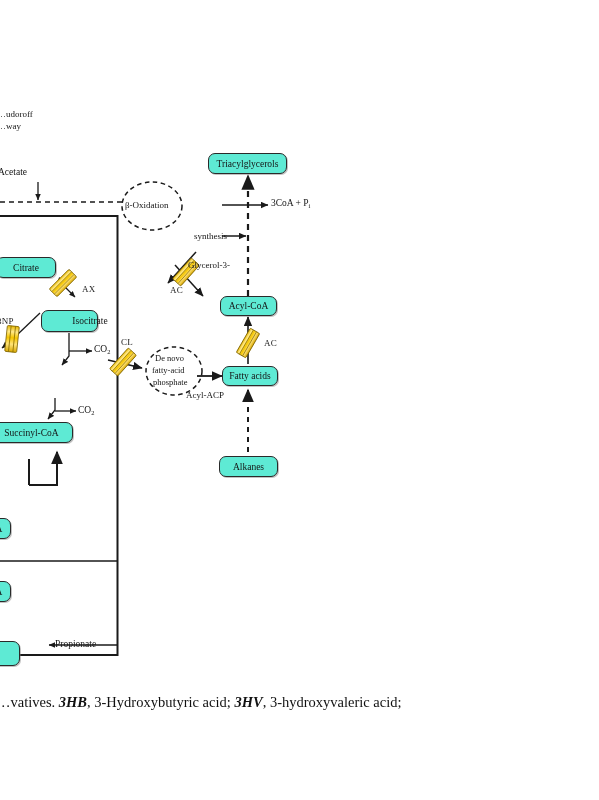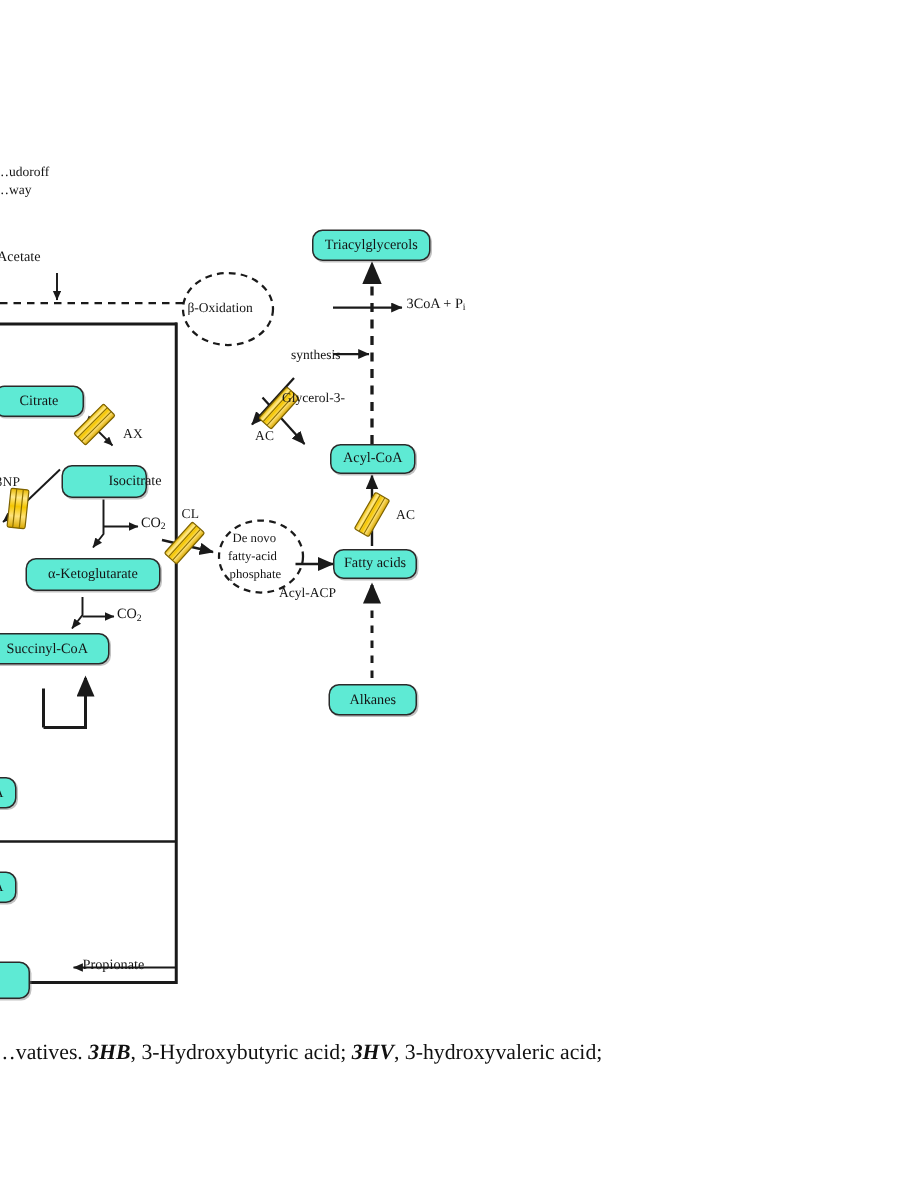--- a/index.html
+++ b/index.html
@@ -243,21 +243,20 @@
   </div>
 
   <div class="enz-label" style="left:264px; top:338px;">AC</div>
 
   <div class="lbl" style="left:155px; top:354px; font-size:8.5px;">De novo</div>
   <div class="lbl" style="left:152px; top:366px; font-size:8.5px;">fatty-acid</div>
   <div class="lbl" style="left:153px; top:378px; font-size:8.5px;">phosphate</div>
 
   <div class="metabolite-box" style="left:222px; top:366px; width:56px; height:20px;">Fatty acids</div>
 
-  <div class="metabolite-box" style="left:17px; top:372px; width:90px; height:22px;">α-Ketoglutarate</div>
 
   <div class="lbl" style="left:186px; top:390px; font-size:9px;">Acyl-ACP</div>
 
   <div class="lbl" style="left:78px; top:405px; font-size:9.5px;">
     <span>CO</span><sub>2</sub>
   </div>
 
   <div class="metabolite-box" style="left:-10px; top:422px; width:83px; height:21px;">Succinyl-CoA</div>
 
   <div class="metabolite-box" style="left:-13px; top:518px; width:24px; height:21px;">A</div>

